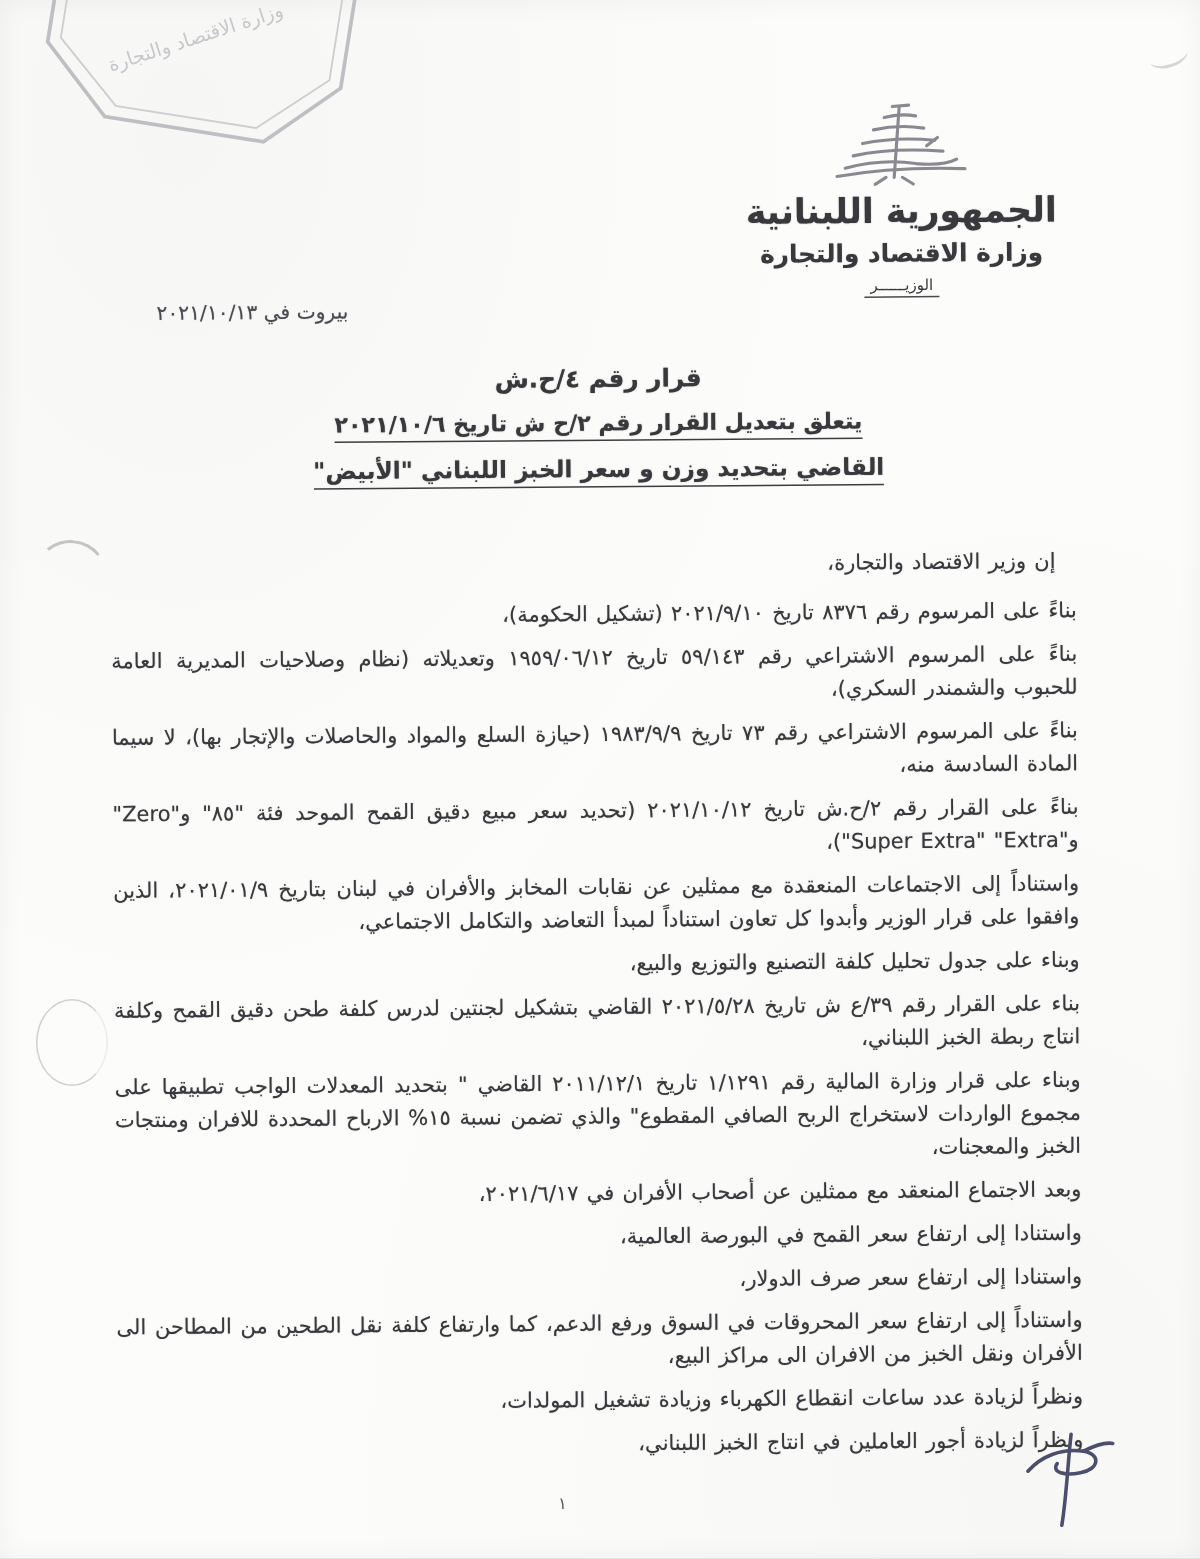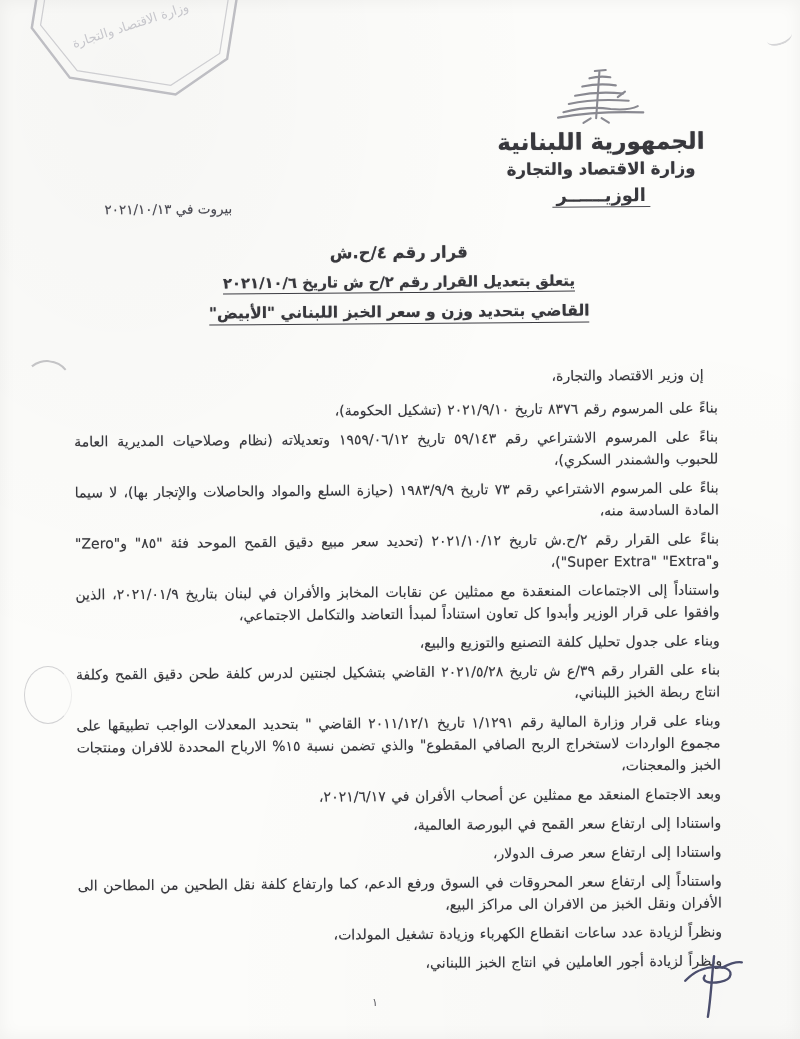--- a/index.html
+++ b/index.html
@@ -20,21 +20,21 @@
 
   
   .stamp{position:absolute;left:30px;top:-54px;width:206px;height:150px;transform:rotate(9deg);opacity:.9;}
   .stamp svg{width:100%;height:100%;overflow:visible;}
 
   
   .letterhead{position:absolute;top:68px;right:78px;width:238px;text-align:center;direction:rtl;}
   .cedar{width:118px;height:60px;display:block;margin:0 auto 2px auto;}
   .republic{font-size:23px;font-weight:bold;letter-spacing:.5px;text-shadow:0 0 .8px rgba(40,40,45,.6);}
   .ministry{font-size:16.5px;font-weight:bold;margin-top:5px;text-shadow:0 0 .7px rgba(40,40,45,.55);}
-  .minister{font-size:18px;font-weight:bold;margin-top:6px;display:inline-block;border-bottom:1.6px solid #4a4a50;padding:0 4px 1px 4px;}
+  .minister{font-size:10px;font-weight:normal;margin-top:6px;display:inline-block;border-bottom:1.6px solid #4a4a50;padding:0 4px 1px 4px;}
 
   
   .dateline{position:absolute;left:106px;top:199px;font-size:13.5px;direction:rtl;color:#4a4a52;text-shadow:0 0 .7px rgba(70,70,80,.45);}
 
   
   .title-block{position:absolute;top:243px;left:150px;width:500px;text-align:center;direction:rtl;}
   .title-block .t1{font-size:16.5px;font-weight:bold;margin-bottom:10px;text-shadow:0 0 .8px rgba(40,40,45,.55);}
   .title-block .t2{margin-bottom:9px;}
   .title-block .t2 span,.title-block .t3 span{
     font-size:14.8px;font-weight:bold;display:inline-block;

